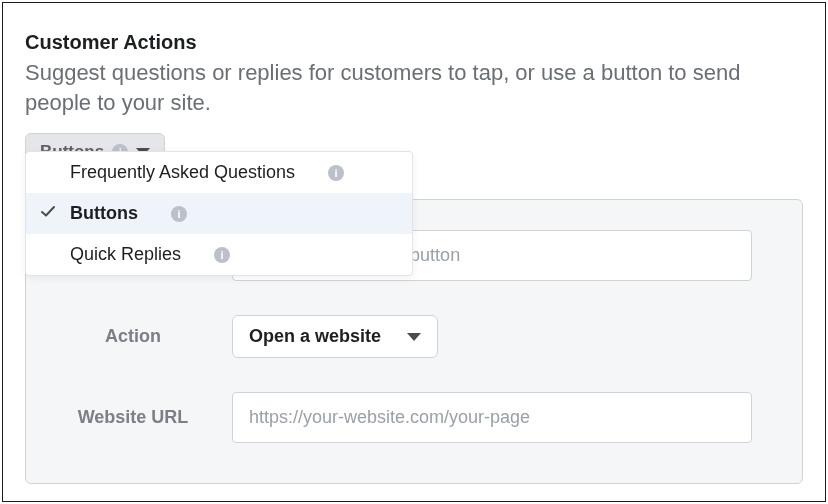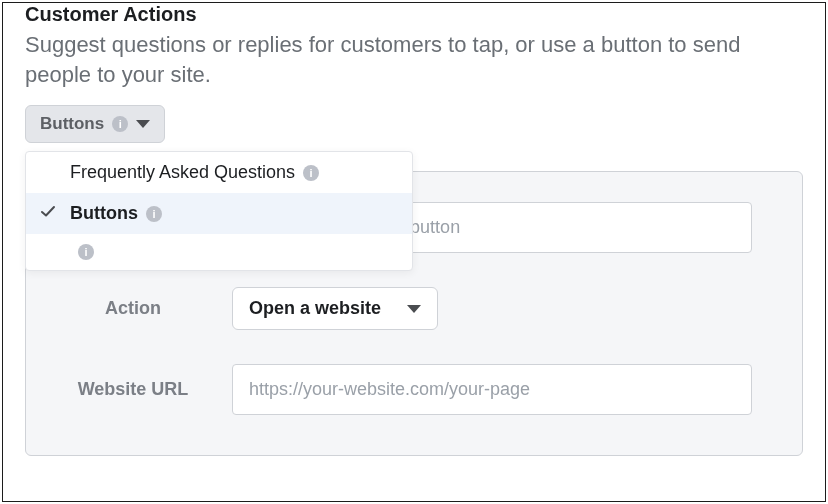--- a/index.html
+++ b/index.html
@@ -8,21 +8,21 @@
       background: #fff;
       width: 828px;
       height: 504px;
       position: relative;
     }
     .frame {
       border: 1px solid #1c1c1c;
       width: 824px;
       height: 500px;
       margin: 2px;
-      padding: 0 22px;
+      padding: 28px 22px;
       position: relative;
     }
     .title {
       font-size: 20px;
       font-weight: 700;
       color: #1c1e21;
       margin-bottom: 4px;
     }
     .subtitle {
       font-size: 22px;
@@ -76,20 +76,21 @@
       z-index: 10;
     }
     .menu-item {
       display: flex;
       align-items: center;
       padding: 10px 14px 10px 44px;
       font-size: 18px;
       color: #1c1e21;
       position: relative;
       cursor: pointer;
+      gap: 25px;
     }
     .menu-item.selected {
       background: #eff4fb;
       font-weight: 700;
     }
     .menu-item .check {
       position: absolute;
       left: 14px;
       top: 50%;
       transform: translateY(-50%);
@@ -184,16 +185,17 @@
     <div class="menu-item selected">
       <span class="check">
         <svg width="16" height="16" viewBox="0 0 16 16">
             <path d="M2 8.5 L6 12 L14 3.5" stroke="#4a4c50" stroke-width="2" fill="none" stroke-linecap="round" stroke-linejoin="round"></path>
           </svg>
       </span>
       <span>Buttons</span>
       <span class="info-icon">i</span>
     </div>
     <div class="menu-item">
+      <span>Quick Replies</span>
       <span class="info-icon">i</span>
     </div>
   </div>
 </div>
 
 </body></html>

